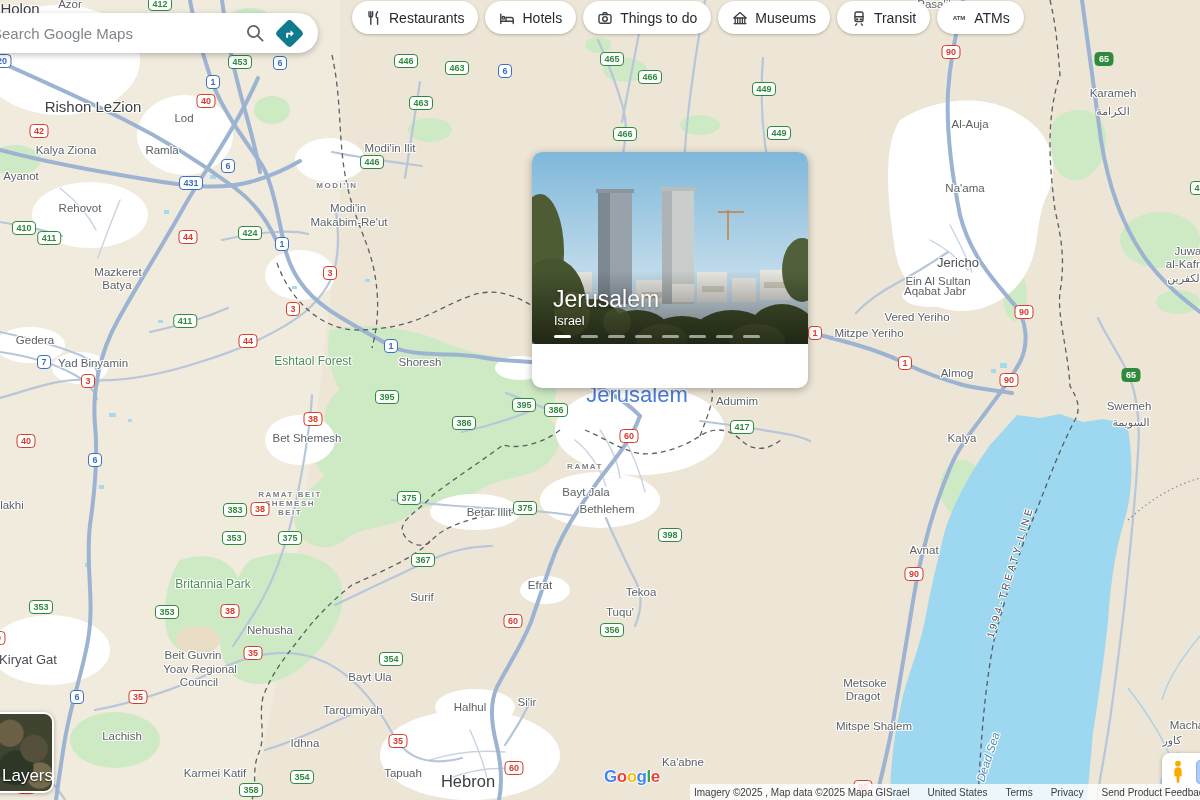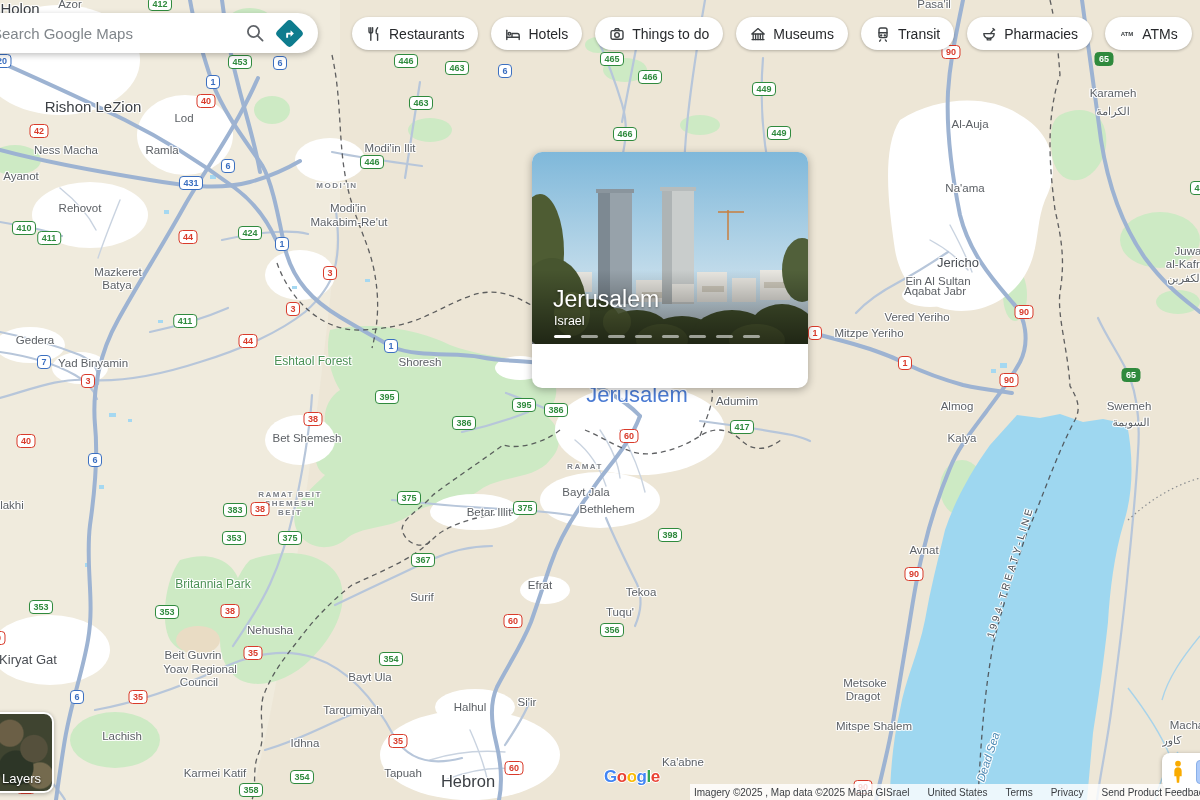--- a/index.html
+++ b/index.html
@@ -37,21 +37,21 @@
              padding:0 12px 0 18px;box-sizing:border-box;z-index:8}
   .searchbar input{border:none;outline:none;flex:1;font-size:15px;color:#202124;
                    font-family:"Liberation Sans",sans-serif;background:transparent}
   .searchbar input::placeholder{color:#80868b}
   .sb-ico{display:flex;align-items:center;justify-content:center;width:34px;height:34px;cursor:pointer}
   .diamond{width:21px;height:21px;background:#0e7c8e;border-radius:4px;transform:rotate(45deg);
            display:flex;align-items:center;justify-content:center}
   .diamond svg{transform:rotate(-45deg)}
 
   
-  .chips{position:absolute;left:352px;top:17px;display:flex;gap:13px;z-index:8}
+  .chips{position:absolute;left:352px;top:1px;display:flex;gap:7px;z-index:8}
   .chip{display:flex;align-items:center;gap:7px;height:33px;padding:0 14px;background:#fff;
         border:none;border-radius:17px;box-shadow:0 1px 3px rgba(0,0,0,.25);cursor:pointer;
         font-family:"Liberation Sans",sans-serif;font-size:14px;color:#27292c;white-space:nowrap}
 
   
   .card{position:absolute;left:532px;top:152px;width:276px;height:236px;border-radius:10px;
         overflow:hidden;box-shadow:0 2px 8px rgba(0,0,0,.3);z-index:6;background:#fff}
   .card-photo{position:relative;width:276px;height:192px}
   .card-title{position:absolute;left:21px;top:134px;color:#fff;font-size:23px;font-weight:400;
               text-shadow:0 1px 3px rgba(0,0,0,.5)}
@@ -68,21 +68,21 @@
 
   
   .layers{position:absolute;left:-10px;top:712px;width:60px;height:77px;border-radius:10px;
           border:2px solid #fff;box-shadow:0 1px 4px rgba(0,0,0,.3);z-index:5;cursor:pointer;
           background:#3f4430;
           background-image:radial-gradient(circle at 30% 25%,#6b5f46 0 18%,rgba(0,0,0,0) 20%),
                            radial-gradient(circle at 70% 45%,#55503c 0 22%,rgba(0,0,0,0) 24%),
                            radial-gradient(circle at 40% 70%,#2d3627 0 26%,rgba(0,0,0,0) 28%),
                            radial-gradient(circle at 80% 80%,#746a4e 0 16%,rgba(0,0,0,0) 18%);
           overflow:hidden}
-  .layers-label{position:absolute;left:10px;bottom:5px;color:#fff;font-size:13px;
+  .layers-label{position:absolute;left:10px;bottom:5px;color:#fff;font-size:17px;
                 text-shadow:0 1px 2px rgba(0,0,0,.8)}
 
   
   .pegpill{position:absolute;left:1162px;top:753px;width:70px;height:37px;background:#fff;
            border-radius:8px;box-shadow:0 1px 4px rgba(0,0,0,.3);z-index:7;display:flex;
            align-items:center;padding-left:6px;box-sizing:border-box;gap:8px}
   .mini-img{width:22px;height:22px;border-radius:4px;background:#aecbfa;flex:0 0 auto;
             border:1px solid #8ab0e8}
 
   
@@ -241,21 +241,21 @@
     <path d="M1050,0 C1056,25 1058,50 1060,75 C1045,120 1050,170 1055,210 C1062,240 1065,262 1060,292 C1057,316 1068,350 1070,386 C1078,400 1081,408 1075,420 C1056,455 1040,505 1026,535 C1011,580 1000,615 993,645 C985,690 981,735 978,800"></path>
   </g>
   <path d="M1128,520 C1150,500 1172,486 1200,478" stroke="#8a8d90" stroke-width="1.2" stroke-dasharray="1.5,3" fill="none"></path>
 </svg>
 
 <div id="labels">
     <div class="lbl b" style="left: 20px; top: 8px;">Holon</div>
     <div class="lbl t" style="left: 70px; top: 4px;">Azor</div>
     <div class="lbl b" style="left: 66px; top: 106px; margin-left: 27px;">Rishon LeZion</div>
     <div class="lbl t" style="left: 184px; top: 118px;">Lod</div>
-    <div class="lbl t" style="left: 66px; top: 150px;">Ness Macha</div>
+    <div class="lbl t" style="left: 66px; top: 150px;">Kalya Ziona</div>
     <div class="lbl t" style="left: 162px; top: 150px;">Ramla</div>
     <div class="lbl t" style="left: 21px; top: 176px;">Ayanot</div>
     <div class="lbl t" style="left: 80px; top: 208px;">Rehovot</div>
     <div class="lbl t" style="left: 118px; top: 272px;">Mazkeret</div>
     <div class="lbl t" style="left: 117px; top: 285px;">Batya</div>
     <div class="lbl t" style="left: 35px; top: 340px;">Gedera</div>
     <div class="lbl t" style="left: 93px; top: 363px;">Yad Binyamin</div>
     <div class="lbl t" style="left: 4px; top: 505px;">Malakhi</div>
     <div class="lbl c" style="left: 28px; top: 659px;">Kiryat Gat</div>
     <div class="lbl t" style="left: 122px; top: 736px;">Lachish</div>
@@ -287,21 +287,21 @@
     <div class="lbl t" style="left: 540px; top: 585px;">Efrat</div>
     <div class="lbl t" style="left: 641px; top: 592px;">Tekoa</div>
     <div class="lbl t" style="left: 620px; top: 612px;">Tuqu'</div>
     <div class="lbl t" style="left: 586px; top: 492px;">Bayt Jala</div>
     <div class="lbl t" style="left: 607px; top: 509px;">Bethlehem</div>
     <div class="lbl caps" style="left: 585px; top: 466px;">RAMAT</div>
     <div class="lbl jer" style="left: 637px; top: 395px;">Jerusalem</div>
     <div class="lbl t" style="left: 737px; top: 401px;">Adumim</div>
     <div class="lbl t" style="left: 869px; top: 333px;">Mitzpe Yeriho</div>
     <div class="lbl t" style="left: 917px; top: 317px;">Vered Yeriho</div>
-    <div class="lbl t" style="left: 957px; top: 373px; margin-top: 33px;">Almog</div>
+    <div class="lbl t" style="left: 957px; top: 373px;">Almog</div>
     <div class="lbl t" style="left: 935px; top: 291px;">Aqabat Jabr</div>
     <div class="lbl c" style="left: 958px; top: 262px;">Jericho</div>
     <div class="lbl t" style="left: 938px; top: 233px; margin-top: 48px;">Ein Al Sultan</div>
     <div class="lbl t" style="left: 965px; top: 188px;">Na'ama</div>
     <div class="lbl t" style="left: 970px; top: 124px;">Al-Auja</div>
     <div class="lbl t" style="left: 1113px; top: 93px;">Karameh</div>
     <div class="lbl ar" style="left: 1113px; top: 111px;">الكرامة</div>
     <div class="lbl t" style="left: 934px; top: 4px;">Pasa'il</div>
     <div class="lbl t" style="left: 1188px; top: 251px;">Juwa</div>
     <div class="lbl t" style="left: 1186px; top: 264px;">al-Kafre</div>
@@ -448,28 +448,20 @@
     <svg width="16" height="16" viewBox="0 0 16 16" fill="none" stroke="#3c4043" stroke-width="1.4" stroke-linecap="round">
       <rect x="4" y="2" width="8" height="9.6" rx="1.8"></rect>
         <path d="M4 6.8h8"></path>
       <circle cx="6.2" cy="9.4" r=".5" fill="#3c4043"></circle>
         <circle cx="9.8" cy="9.4" r=".5" fill="#3c4043"></circle>
       <path d="M5.6 13.9l-.9 1.3M10.4 13.9l.9 1.3"></path>
     </svg>
       <span>Transit</span>
   </button>
   <button class="chip">
-    <svg width="16" height="16" viewBox="0 0 16 16" fill="none" stroke="#3c4043" stroke-width="1.4" stroke-linecap="round" stroke-linejoin="round">
-      <path d="M2.8 7.6h10.4c0 2.6-2.1 4.7-4.7 4.7h-1c-2.6 0-4.7-2.1-4.7-4.7z"></path>
-      <path d="M9.6 7.4l3.4-4M11.9 2.6l1.7 1.5"></path>
-        <path d="M6.3 12.3v1.6h3.4v-1.6"></path>
-    </svg>
-      <span>Pharmacies</span>
-  </button>
-  <button class="chip">
     <svg width="16" height="16" viewBox="0 0 16 16">
       <text x="8" y="10.4" font-size="6" font-weight="bold" text-anchor="middle" fill="#3c4043" font-family="Liberation Sans, sans-serif">ATM</text>
     </svg>
       <span>ATMs</span>
   </button>
 </div>
 
 <div class="card">
   <div class="card-photo">
     <svg width="276" height="192" viewBox="0 0 276 192">

